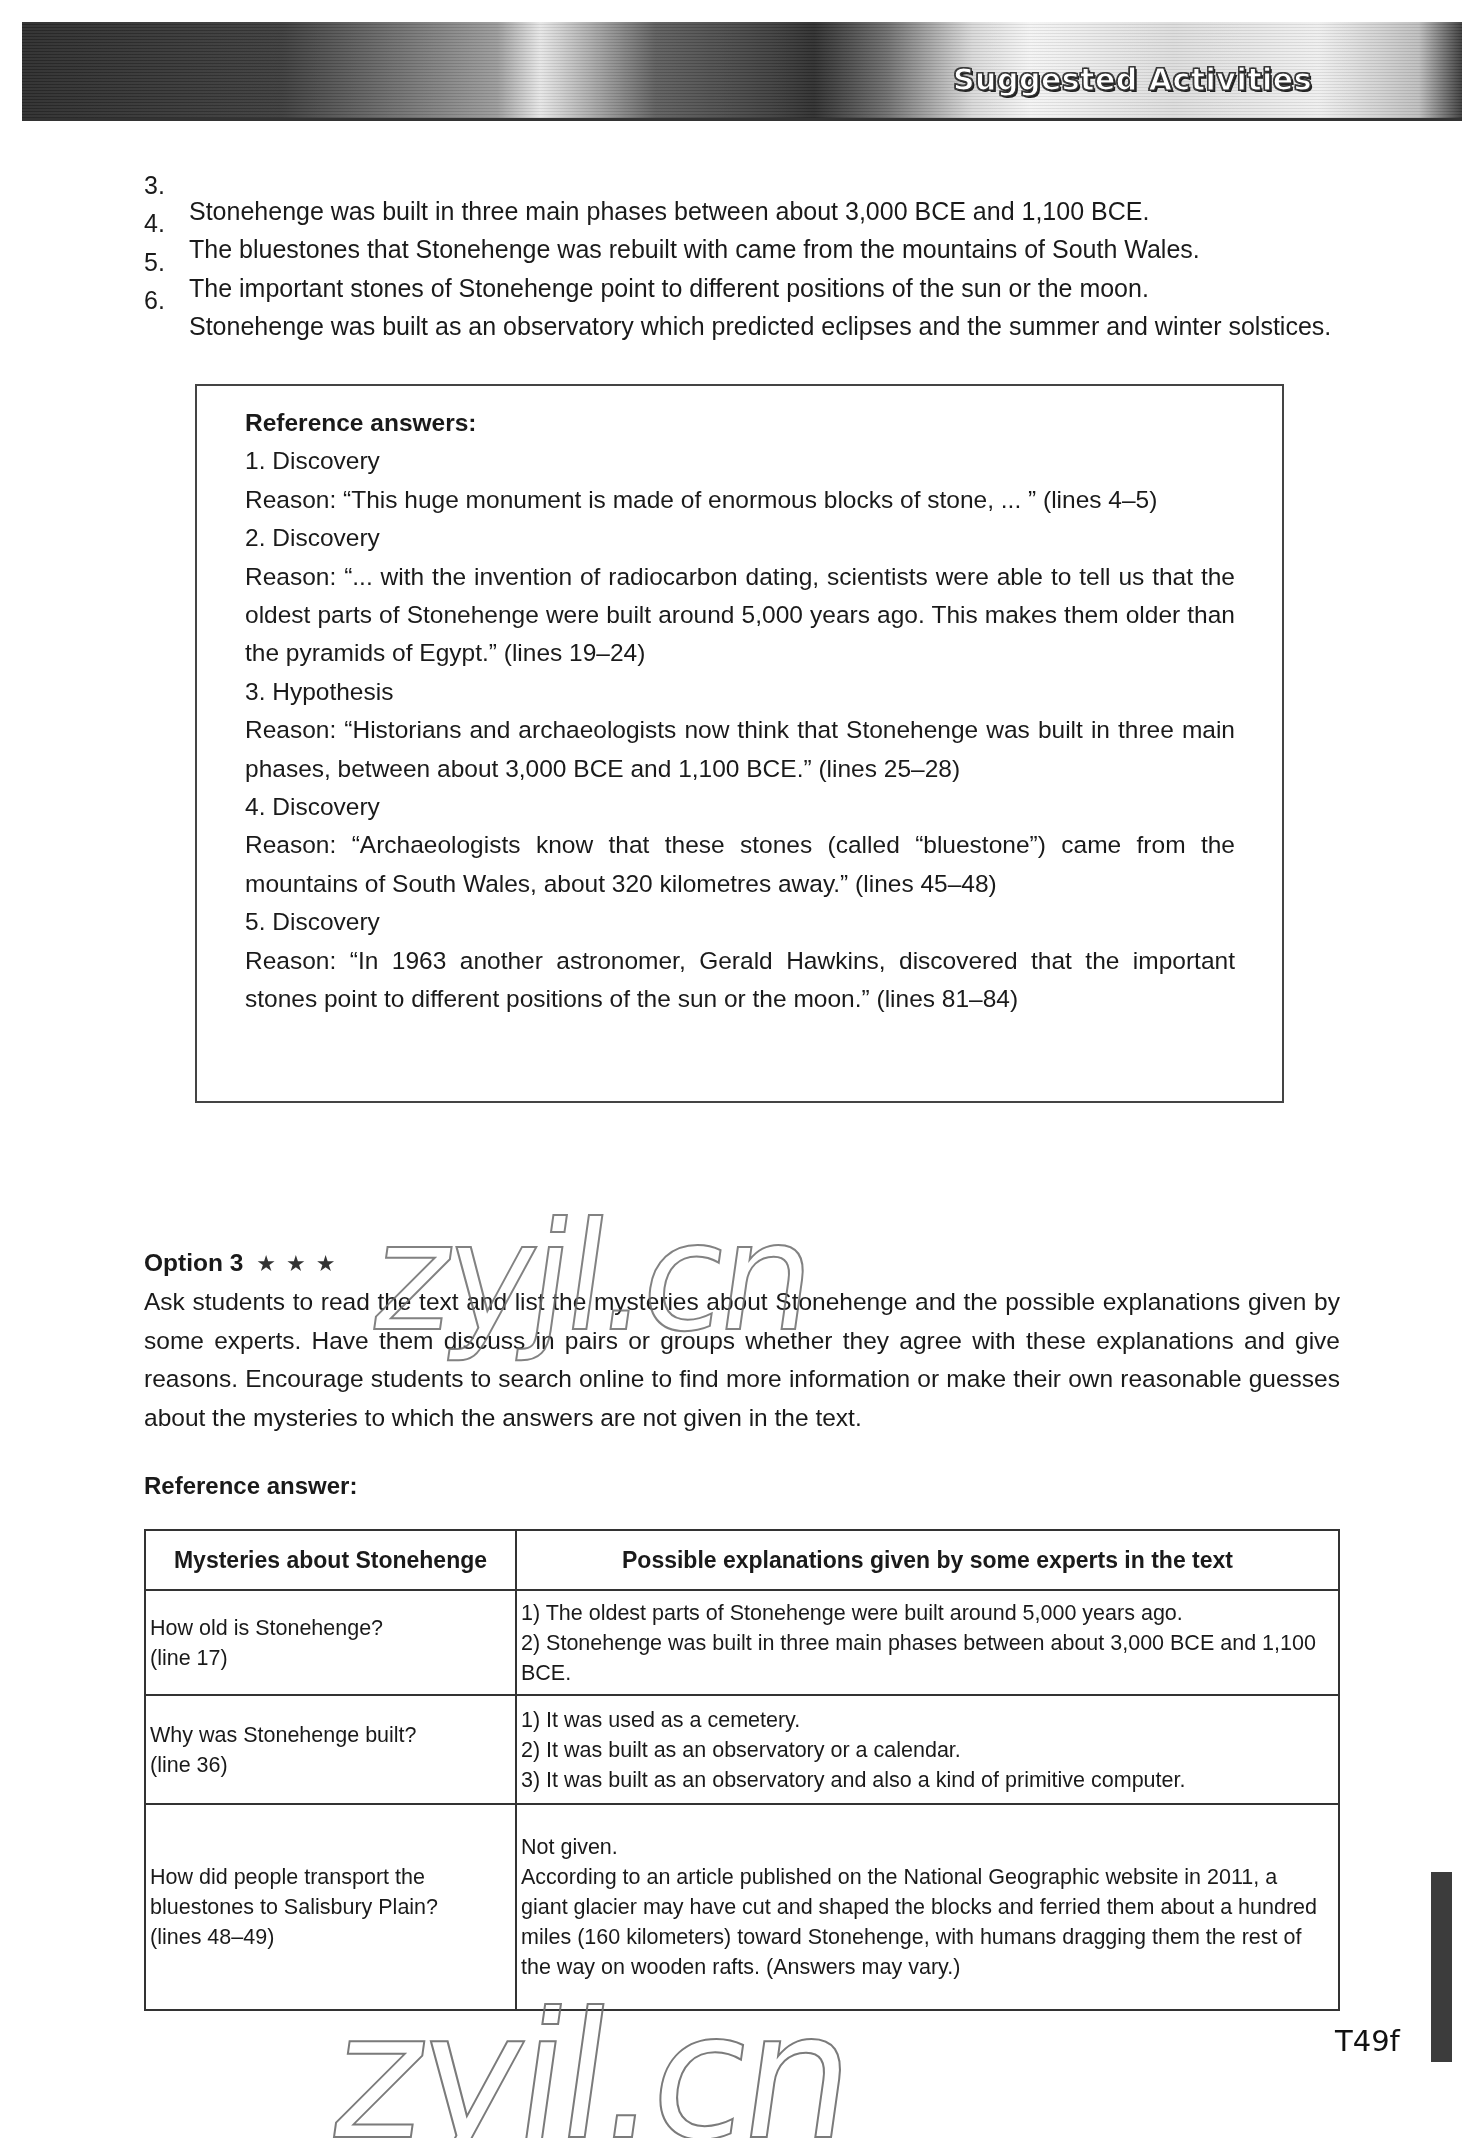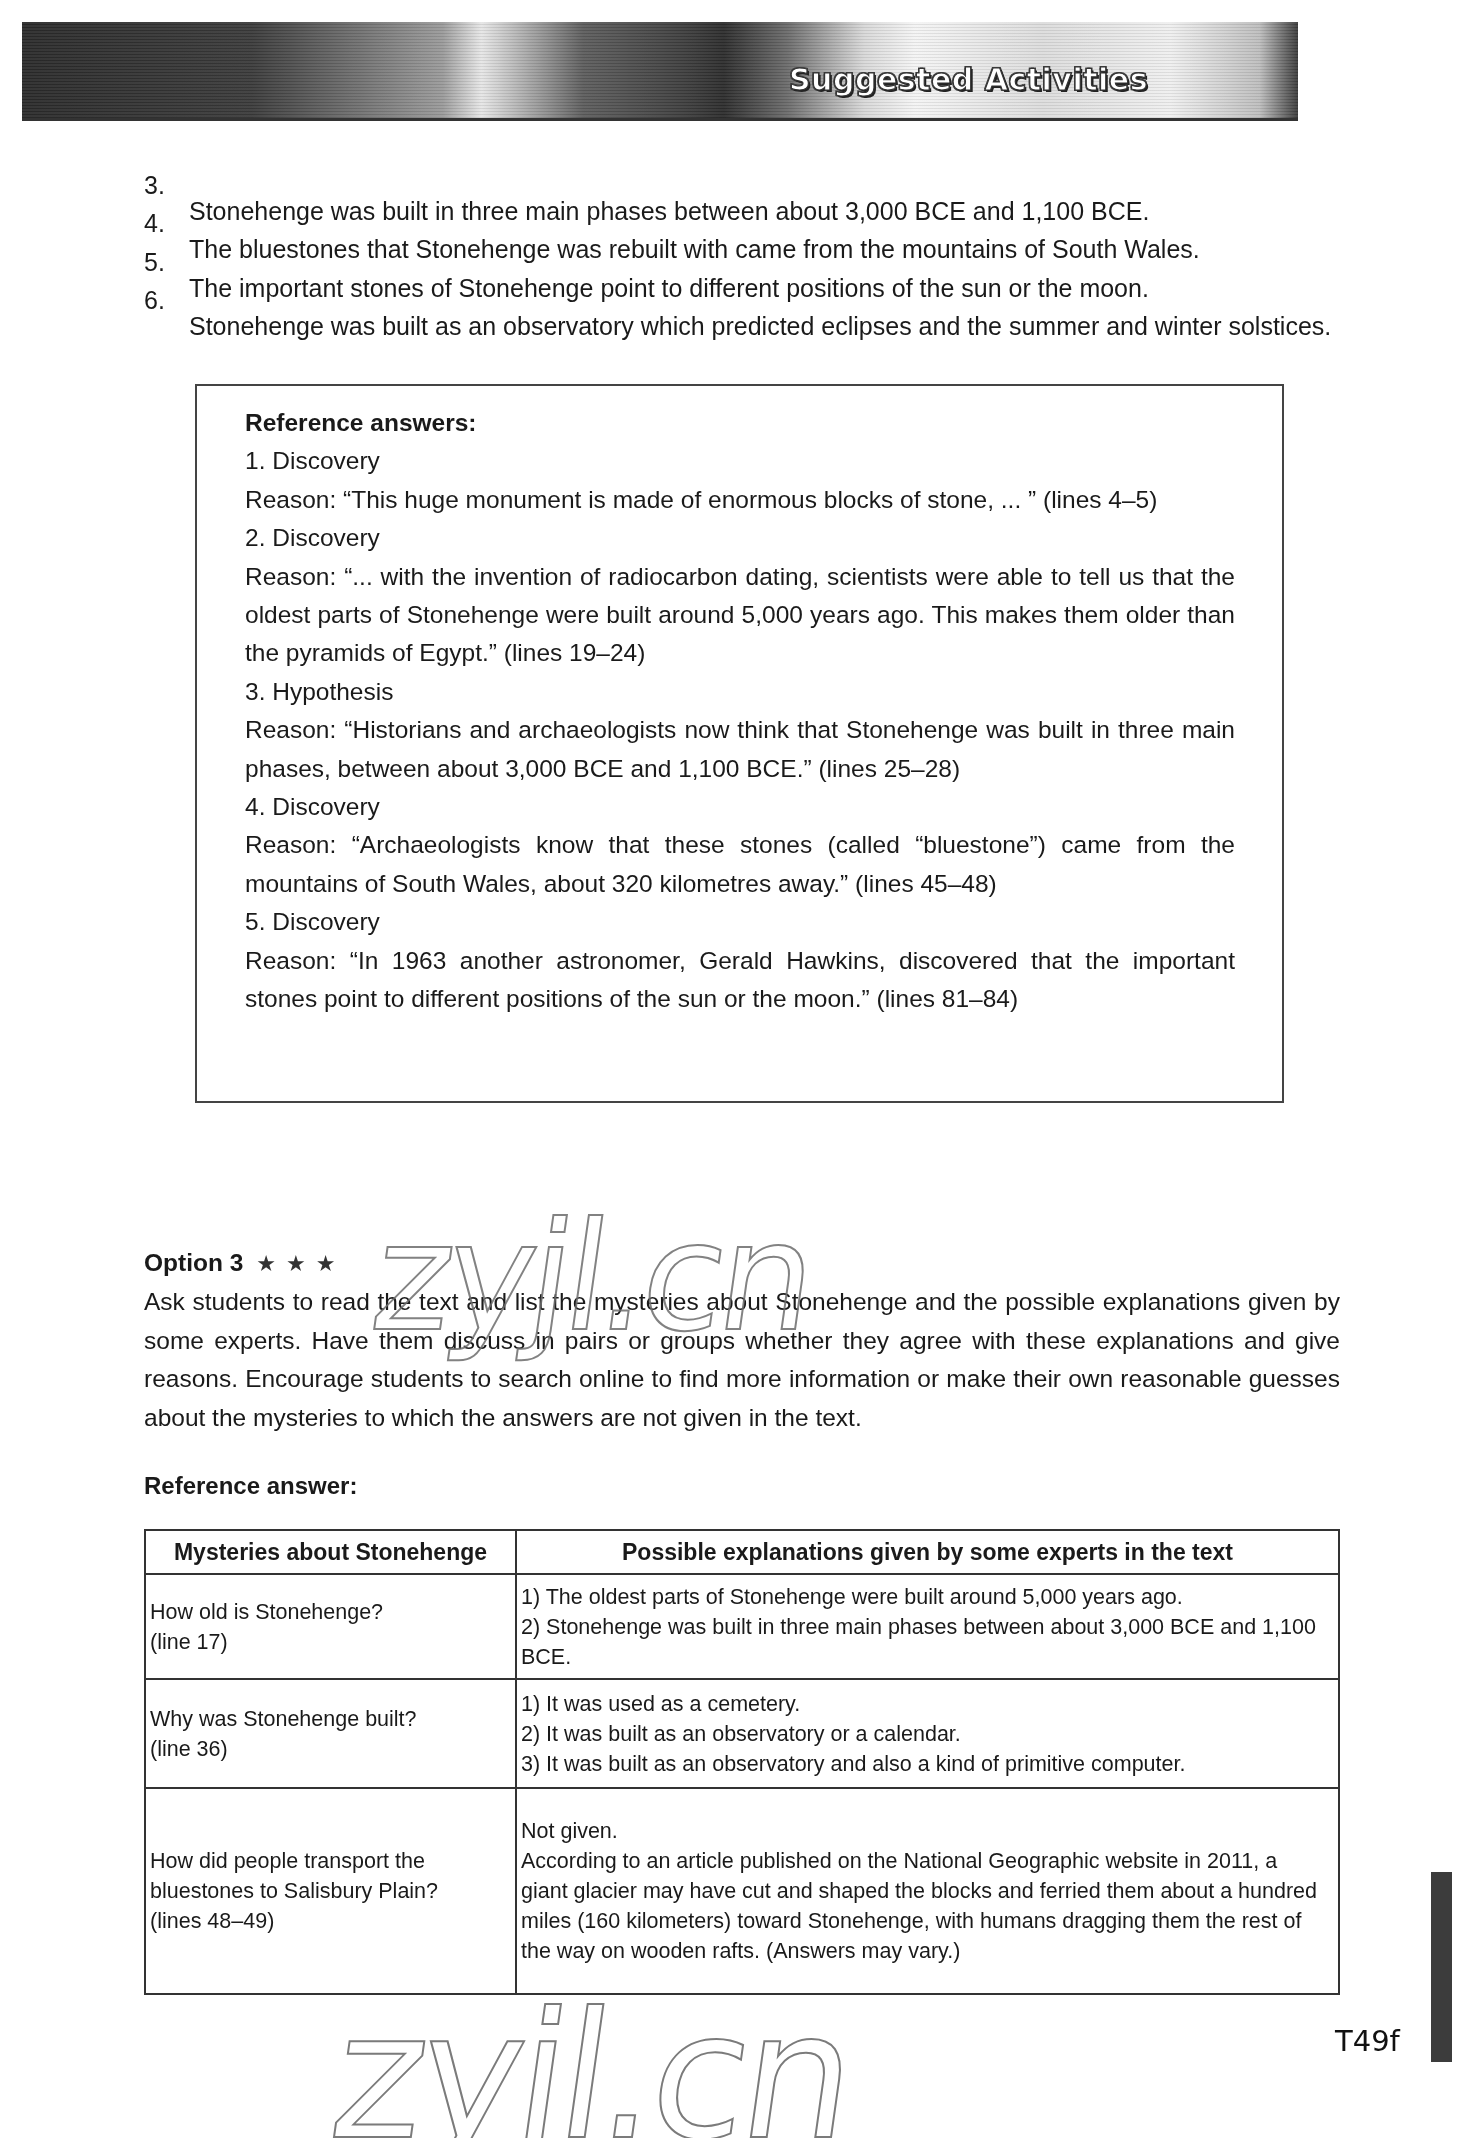--- a/index.html
+++ b/index.html
@@ -4,25 +4,24 @@
 <style>
   html, body { margin:0; padding:0; }
   body {
     width:1480px; height:2138px; position:relative; overflow:hidden;
     background:#ffffff; color:#1a1a1a;
     font-family:"Liberation Sans", "DejaVu Sans", sans-serif;
   }
   .abs { position:absolute; }
   
   .header-band {
-    left:22px; top:22px; width:1268px; height:96px;
+    left:22px; top:22px; width:1440px; height:96px;
     background:
       linear-gradient(90deg, #2a2a2a 0%, #3a3a3a 18%, #9a9a9a 33%, #e6e6e6 36%, #5c5c5c 44%, #3d3d3d 52%, #2c2c2c 55%, #6b6b6b 60%, #d8d8d8 66%, #f4f4f4 70%, #dcdcdc 80%, #efefef 90%, #bdbdbd 97%, #3a3a3a 100%);
     border-bottom:3px solid #333;
-    padding-left:8px;
   }
   .header-band::after {
     content:""; position:absolute; inset:0;
     background: repeating-linear-gradient(0deg, rgba(0,0,0,0.08) 0 1px, rgba(255,255,255,0.06) 1px 3px);
   }
   .header-title {
     position:absolute; right:150px; top:40px; z-index:2;
     font-family:"DejaVu Sans", sans-serif; font-weight:bold; font-size:30px;
     color:#ffffff; letter-spacing:0.5px;
     -webkit-text-stroke:1.2px #333;
@@ -45,21 +44,21 @@
   .option .opt-title { font-weight:bold; display:inline-block; }
   .stars { display:inline-block; margin-left:6px; letter-spacing:2px; font-size:22px; color:#333; }
   .option .para { text-align:justify; display:block; }
   .ref-answer-label { left:144px; top:1472px; font-size:24px; font-weight:bold; }
   
   table.myst {
     position:absolute; left:144px; top:1529px; width:1196px;
     border-collapse:collapse; font-size:21.5px; line-height:30px;
   }
   table.myst th, table.myst td { border:2px solid #333; vertical-align:middle; }
-  table.myst th { font-weight:bold; font-size:23px; height:42px; text-align:center; padding:0 8px; }
+  table.myst th { font-weight:bold; font-size:23px; height:42px; text-align:center; padding:8px 8px; }
   table.myst td.q { width:361px; padding:0 4px; }
   table.myst td.a { padding:4px 14px 4px 4px; }
   .row1 td { height:95px; }
   .row2 td { height:99px; }
   .row3 td { height:196px; }
   .page-num { left:1335px; top:2024px; font-size:29px; font-family:"DejaVu Sans", sans-serif; color:#111; }
   .edge-tab { left:1431px; top:1872px; width:21px; height:190px; background:#3c3c3c; }
   
   .wm { font-family:"DejaVu Sans", sans-serif; color:transparent; -webkit-text-stroke:2px #6d6d6d; transform:skewX(-8deg); }
   .wm1 { left:375px; top:1190px; font-size:150px; letter-spacing:-6px; opacity:0.85; }

